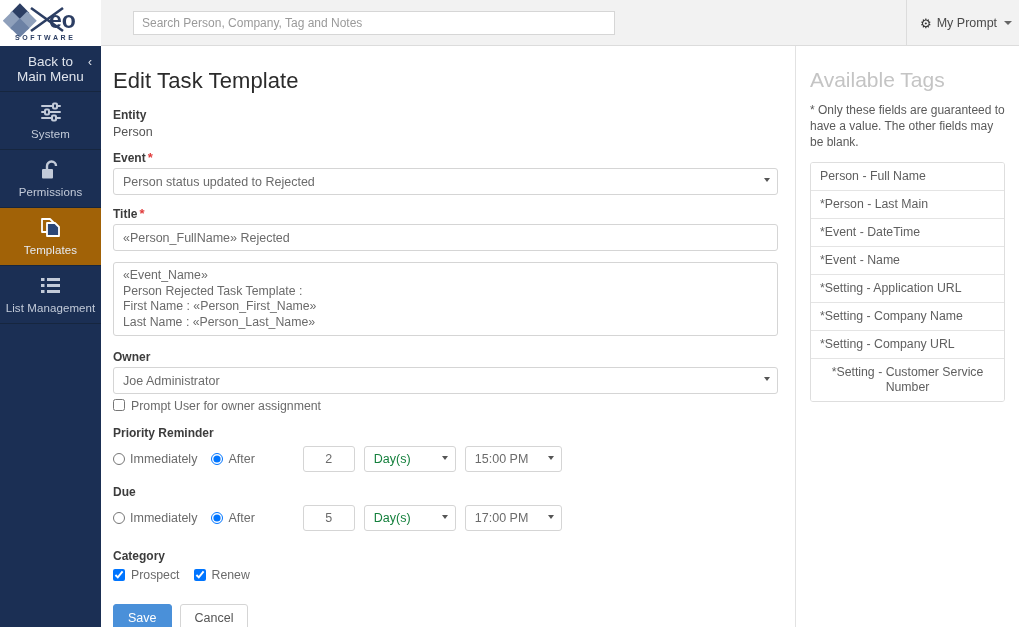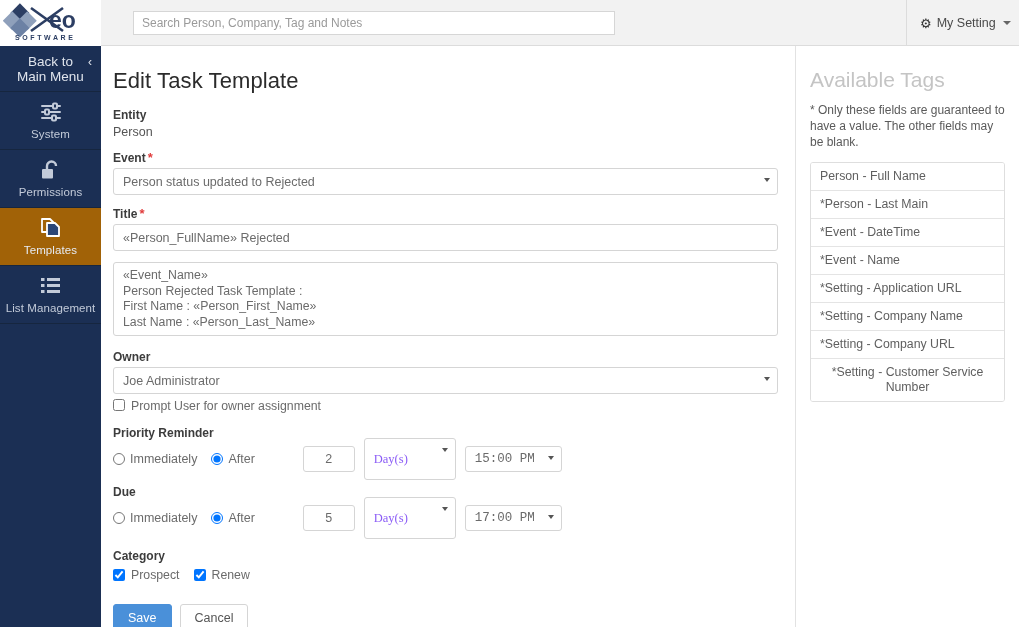--- a/index.html
+++ b/index.html
@@ -191,43 +191,43 @@
     width: 52px; height: 26px;
     border: 1px solid #d5d5d5; border-radius: 3px;
     background: #fff; text-align: center;
     font-family: "Liberation Sans", sans-serif;
     font-size: 12.5px; color: #6b6b6b;
     outline: none;
     margin-left: 48px;
   }
   .small-sel { position: relative; width: 92px; margin-left: 9px; }
   .small-sel select {
-    width: 92px; height: 42px;
+    width: 92px; height: 26px;
     border: 1px solid #d5d5d5; border-radius: 3px;
     background: #fff;
     padding: 0 20px 0 9px;
-    font-family: Liberation Serif, serif;
-    font-size: 12.5px; color: #8b5cf6;
+    font-family: Liberation Sans, sans-serif;
+    font-size: 12.5px; color: #15803d;
     -webkit-appearance: none; appearance: none;
     outline: none;
   }
   .small-sel .arrow {
     position: absolute; right: 8px; top: 10px;
     width: 0; height: 0; pointer-events: none;
     border-left: 3.5px solid transparent;
     border-right: 3.5px solid transparent;
     border-top: 4.5px solid #555;
   }
   .time-sel { position: relative; width: 97px; margin-left: 9px; }
   .time-sel select {
     width: 97px; height: 26px;
     border: 1px solid #d5d5d5; border-radius: 3px;
     background: #fff;
     padding: 0 20px 0 9px;
-    font-family: Liberation Mono, monospace;
+    font-family: Liberation Sans, sans-serif;
     font-size: 12.5px; color: #6b6b6b;
     -webkit-appearance: none; appearance: none;
     outline: none;
   }
   .time-sel .arrow {
     position: absolute; right: 8px; top: 10px;
     width: 0; height: 0; pointer-events: none;
     border-left: 3.5px solid transparent;
     border-right: 3.5px solid transparent;
     border-top: 4.5px solid #555;
@@ -299,21 +299,21 @@
       <text x="12" y="37" font-family="Liberation Sans, sans-serif" font-size="7" font-weight="bold" letter-spacing="2.6" fill="#2c3e63">SOFTWARE</text>
     </svg>
   </div>
 
   <input id="search-input" type="text" placeholder="Search Person, Company, Tag and Notes" style="">
 
   <div id="account-sep"></div>
 
   <div id="account-menu">
     <span class="gear">⚙</span>
-    <span>My Setting</span>
+    <span>My Prompt</span>
     <span class="caret"></span>
   </div>
 </div>
 
 <div id="sidebar">
 
   <div class="side-item back">
     <span class="back-label">Back to</span>
     <span class="back-label">Main Menu</span>
     <span class="chev">‹</span>

